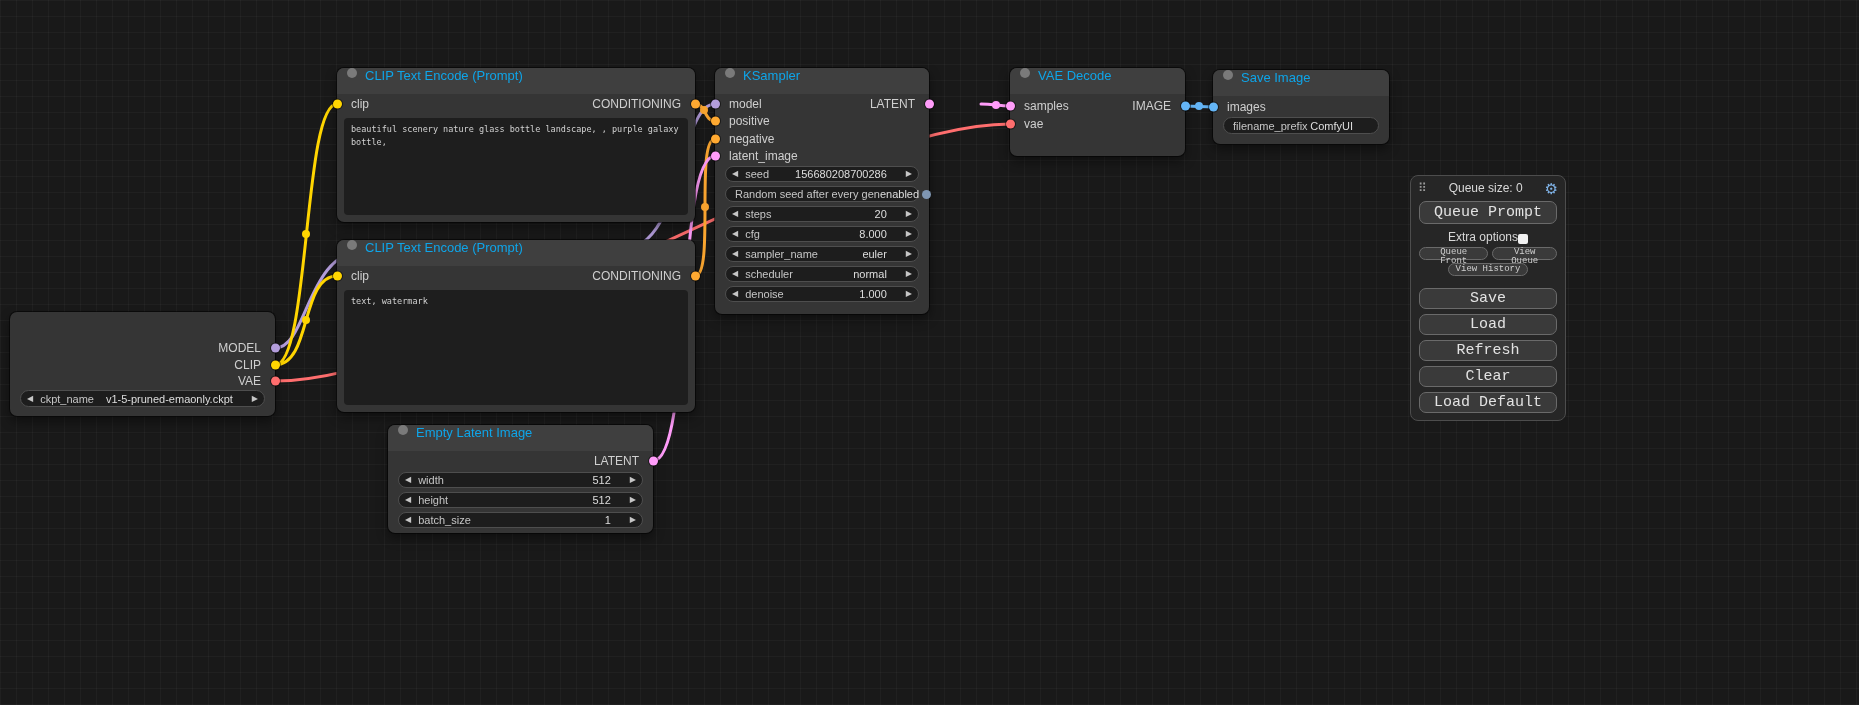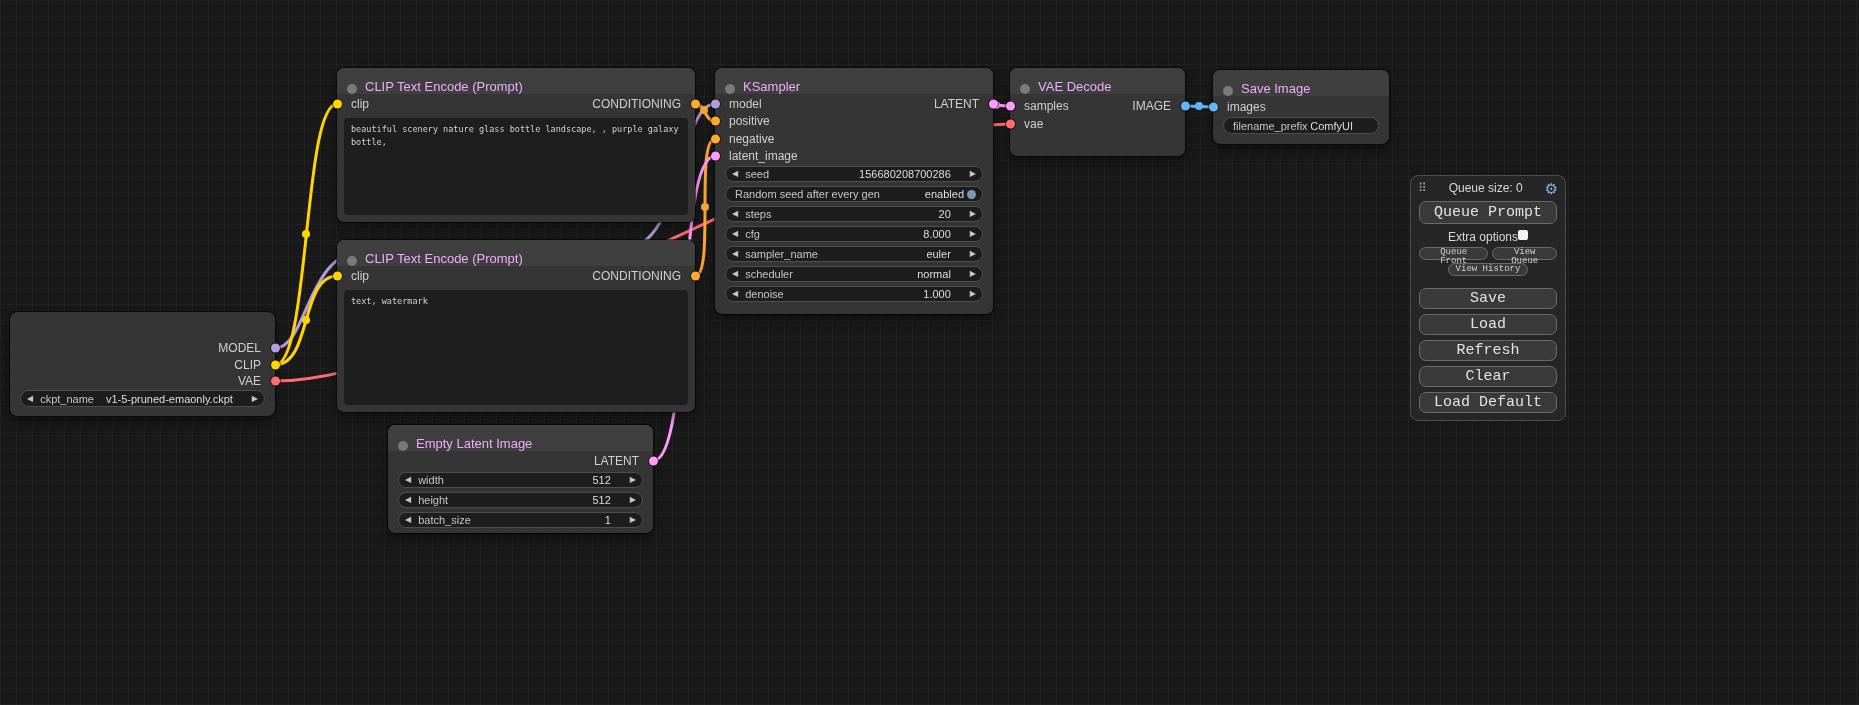--- a/index.html
+++ b/index.html
@@ -24,22 +24,22 @@
   .f-latent{fill:var(--c-latent,#FF9CF9);} .f-image{fill:var(--c-image,#64B5F6);}
 
   .node {
     position:absolute; z-index:2; background:var(--c-node_body,#353535);
     border-radius:7px;
     box-shadow:0 0 0 1px rgba(0,0,0,.55), 0 5px 12px rgba(0,0,0,.45);
     cursor:move;
   }
   .node-title {
     position:relative; height:26px; background:var(--c-node_title,#3F3F3F);
-    border-radius:7px 7px 0 0; display:flex; align-items:flex-end; gap:8px;
-    padding:0 10px; color:#f0abfc; font-size:13px; white-space:nowrap;
+    border-radius:7px 7px 0 0; display:flex; align-items:flex-start; gap:8px;
+    padding:0 10px; color:#0ea5e9; font-size:13px; white-space:nowrap;
   }
   .tdot { width:10px; height:10px; border-radius:50%; background:#7a7a7a; flex:none; }
 
   .prow {
     position:absolute; left:0; right:0; height:16px;
     display:flex; align-items:center; font-size:12px; color:#cfcfcf;
   }
   .prow.in  { padding-left:14px; padding-right:14px; }
   .prow.out { justify-content:flex-end; padding-right:14px; }
   .plabel { white-space:nowrap; }
@@ -82,21 +82,21 @@
   .qp-handle { color:#9a9a9a; font-size:12px; cursor:grab; }
   .qp-title { flex:1; text-align:center; }
   .qp-gear { color:var(--c-gear_icon,#7FB2E6); font-size:15px; line-height:1; cursor:pointer; }
   button { font-family:Liberation Mono, monospace; cursor:pointer; }
   .qp-big {
     position:absolute; left:8px; right:8px; top:25px; height:23px;
     background:#3a3a3a; border:1px solid #6a6a6a; border-radius:7px;
     color:#e2e2e2; font-size:15px;
   }
   .qp-extra { position:absolute; top:54px; left:0; right:0; display:flex;
-    justify-content:center; align-items:flex-start; gap:0; color:#d8d8d8; font-size:12px; }
+    justify-content:center; align-items:flex-end; gap:0; color:#d8d8d8; font-size:12px; }
   .qp-check { width:10px; height:10px; background:#f2f2f2; border-radius:2px; cursor:pointer; }
   .qp-srow { position:absolute; left:8px; right:8px; display:flex; justify-content:center; gap:4px; }
   .qp-small { height:13px; padding:0 7px; background:#3a3a3a; border:1px solid #6a6a6a;
     border-radius:7px; color:#cfcfcf; font-size:9px; line-height:1; }
   .qp-btn { position:absolute; left:8px; right:8px; height:21px; background:#3a3a3a;
     border:1px solid #6a6a6a; border-radius:7px; color:#e2e2e2; font-size:15px; }
 </style>
 </head>
 <body>
 
@@ -191,21 +191,21 @@
       <span class="warr">▶</span>
     </div>
     <div class="widget" style="top:87px">
       <span class="warr">◀</span>
       <span class="wlabel">batch_size</span>
       <span class="wvalue">1</span>
       <span class="warr">▶</span>
     </div>
   </div>
 
-  <div class="node" style="left:715px;top:68px;width:278px;height:246px">
+  <div class="node" style="left:715px;top:68px;width:214px;height:246px">
     <div class="node-title">
       <span class="tdot"></span>
       <span>KSampler</span>
     </div>
     <div class="prow out" style="top:28px">
       <span class="plabel">LATENT</span>
       <span class="pdot out c-latent"></span>
     </div>
     <div class="prow in" style="top:28px">
       <span class="pdot in c-model"></span>

